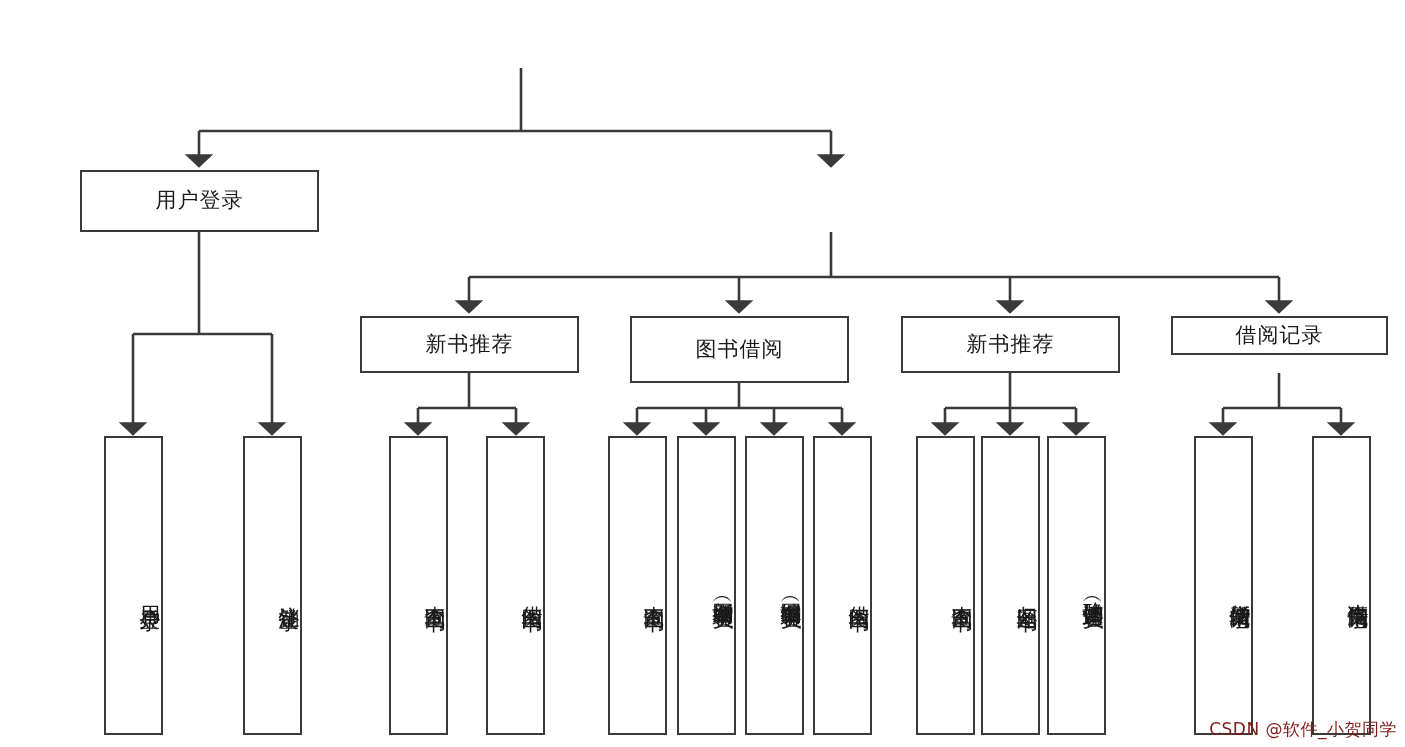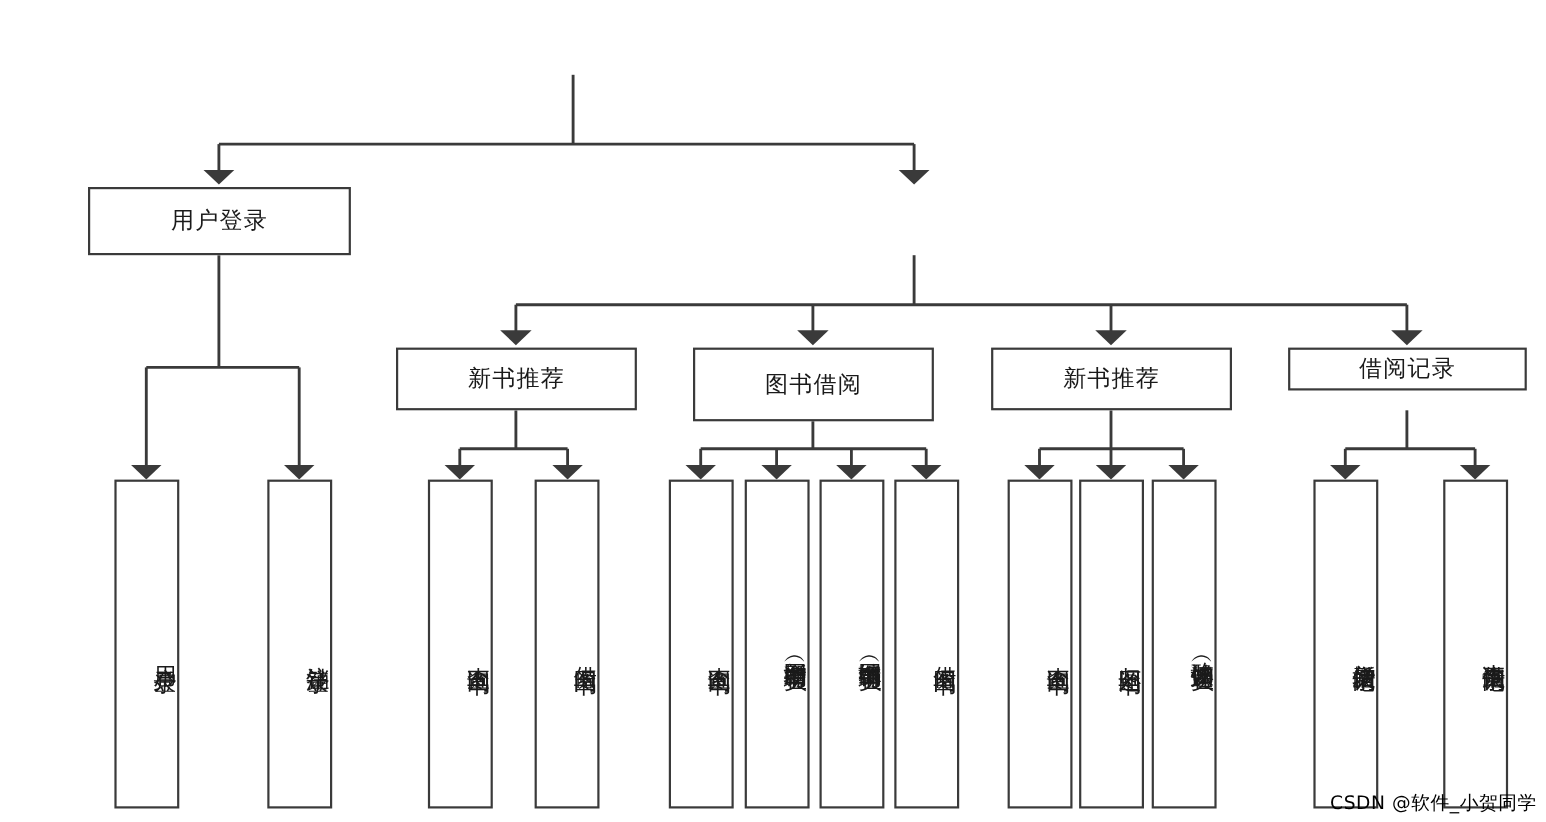--- a/index.html
+++ b/index.html
@@ -53,21 +53,21 @@
     top: 0;
     width: 1405px;
     height: 747px;
     pointer-events: none;
   }
   .watermark {
     position: absolute;
     right: 8px;
     bottom: 6px;
     font-size: 17px;
-    color: #000000;
+    color: #7f1d1d;
     letter-spacing: 0.5px;
     white-space: nowrap;
   }
 </style>
 </head>
 <body>
 
 <div id="canvas">
 
   <svg class="edges" viewBox="0 0 1405 747" xmlns="http://www.w3.org/2000/svg">

